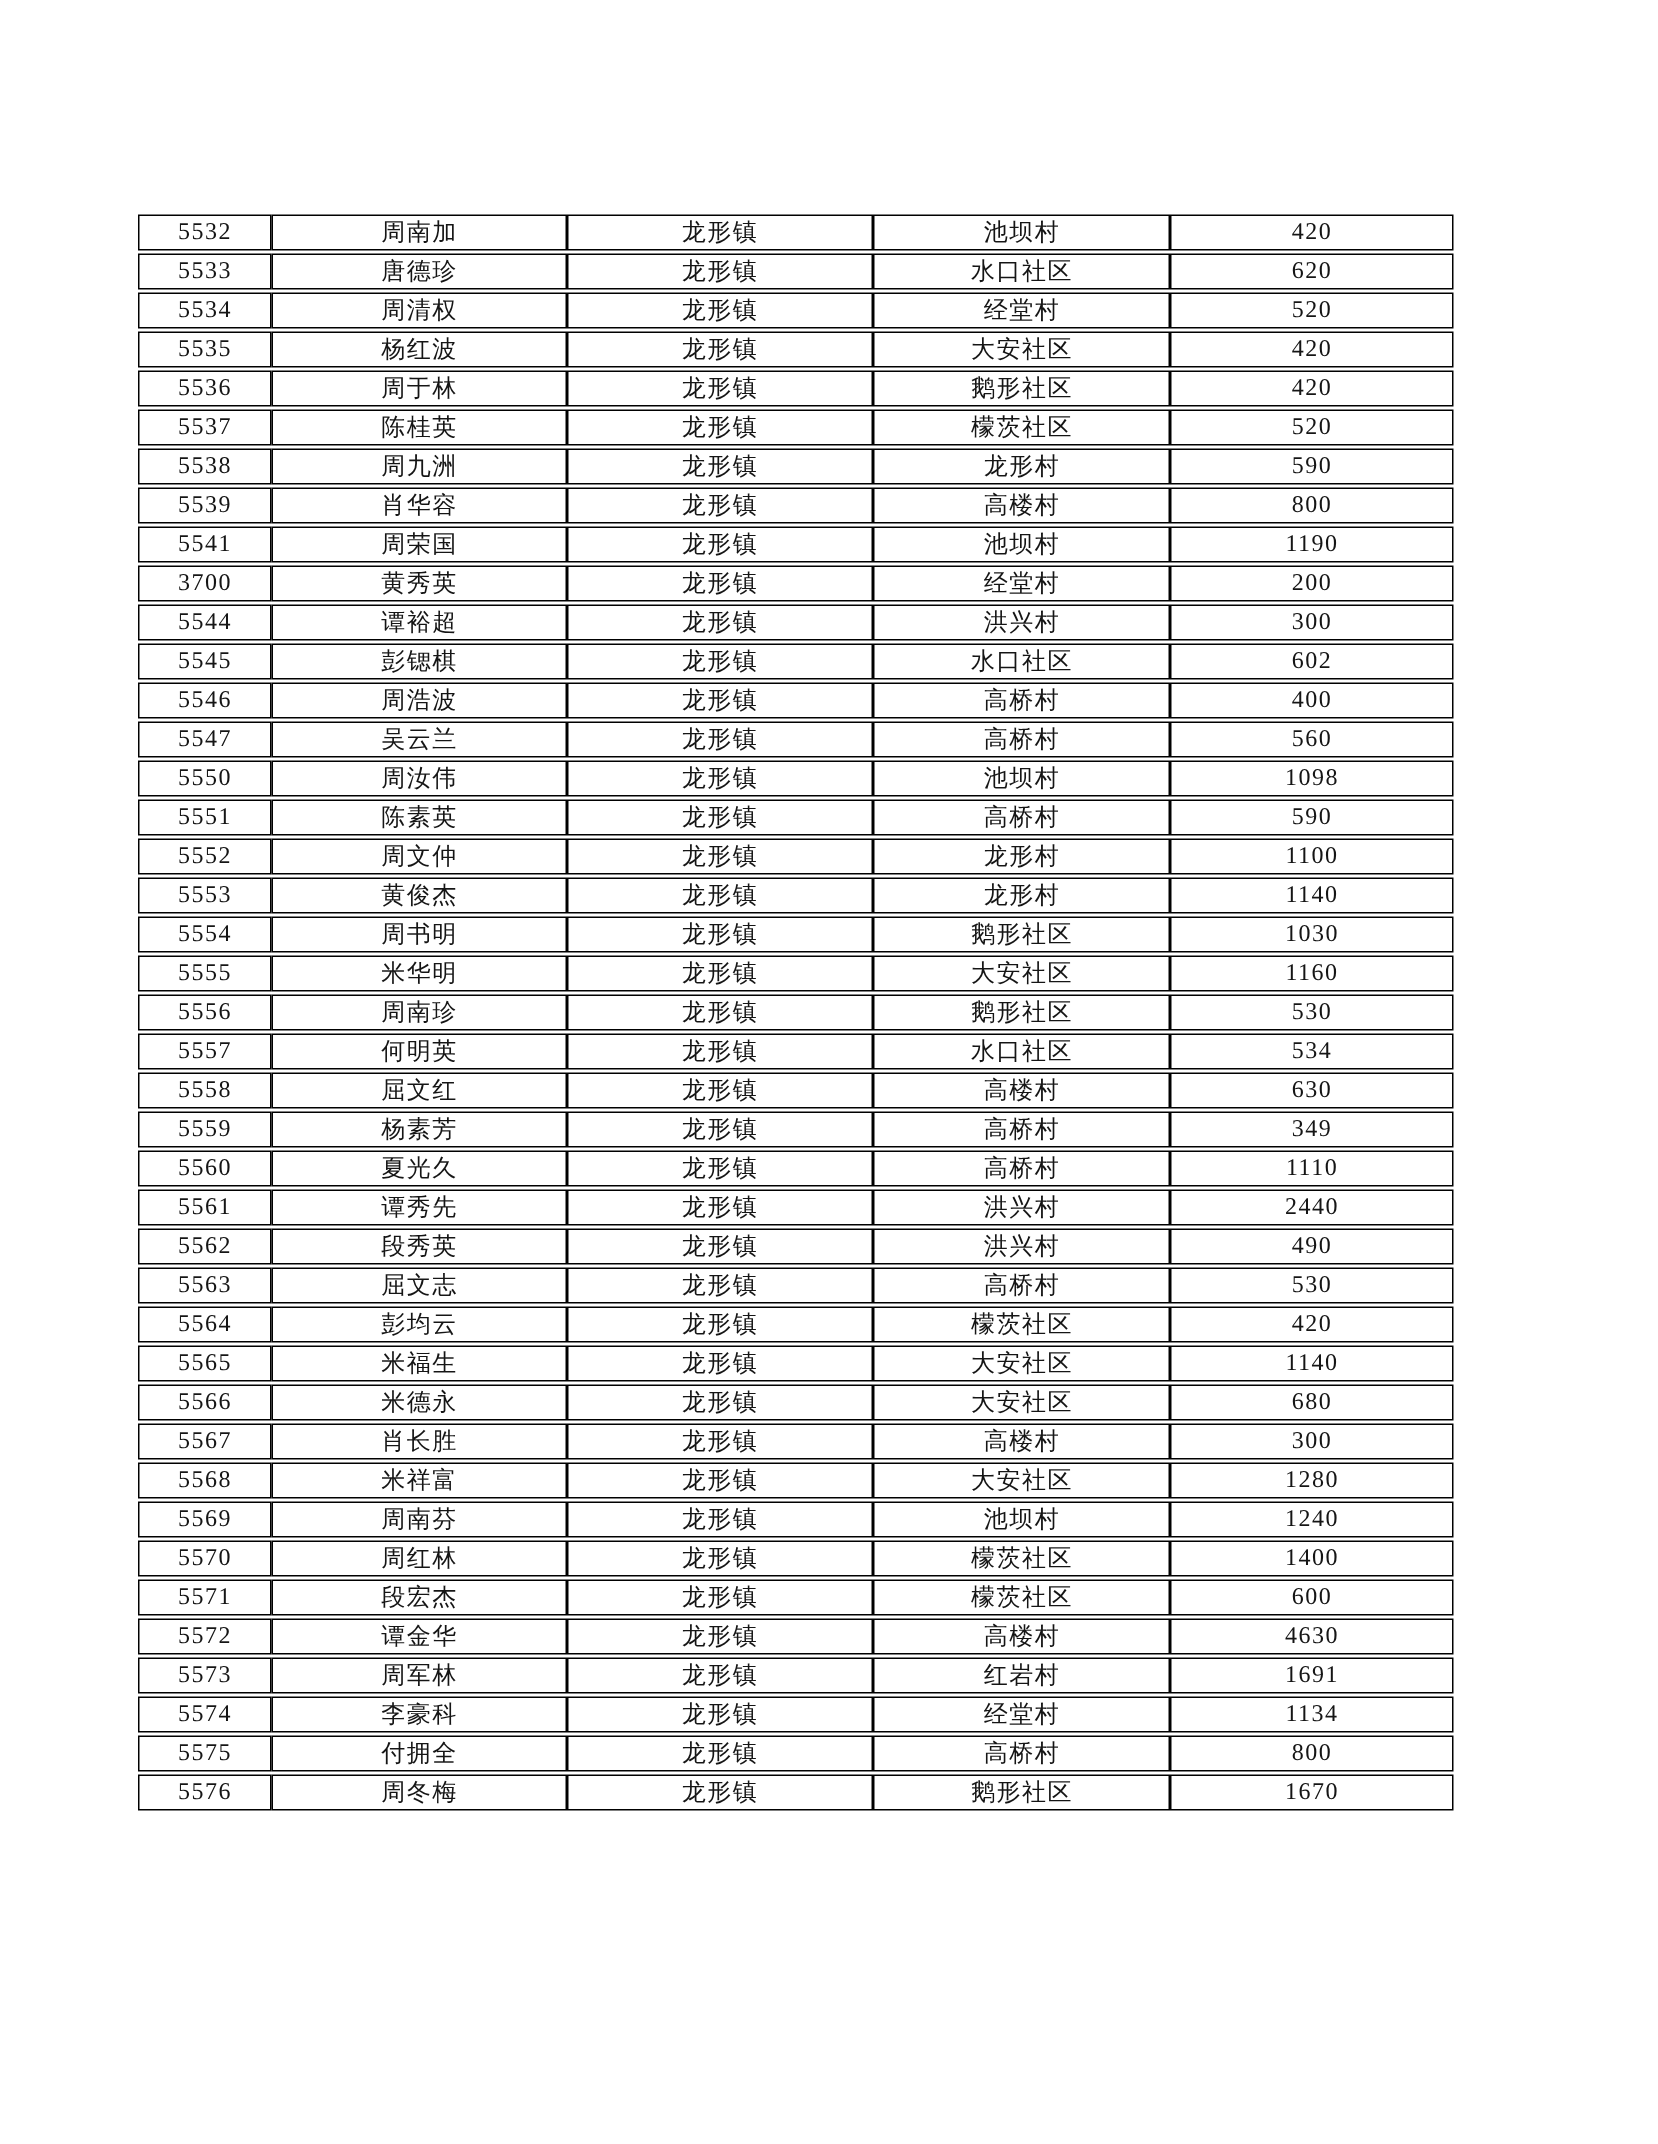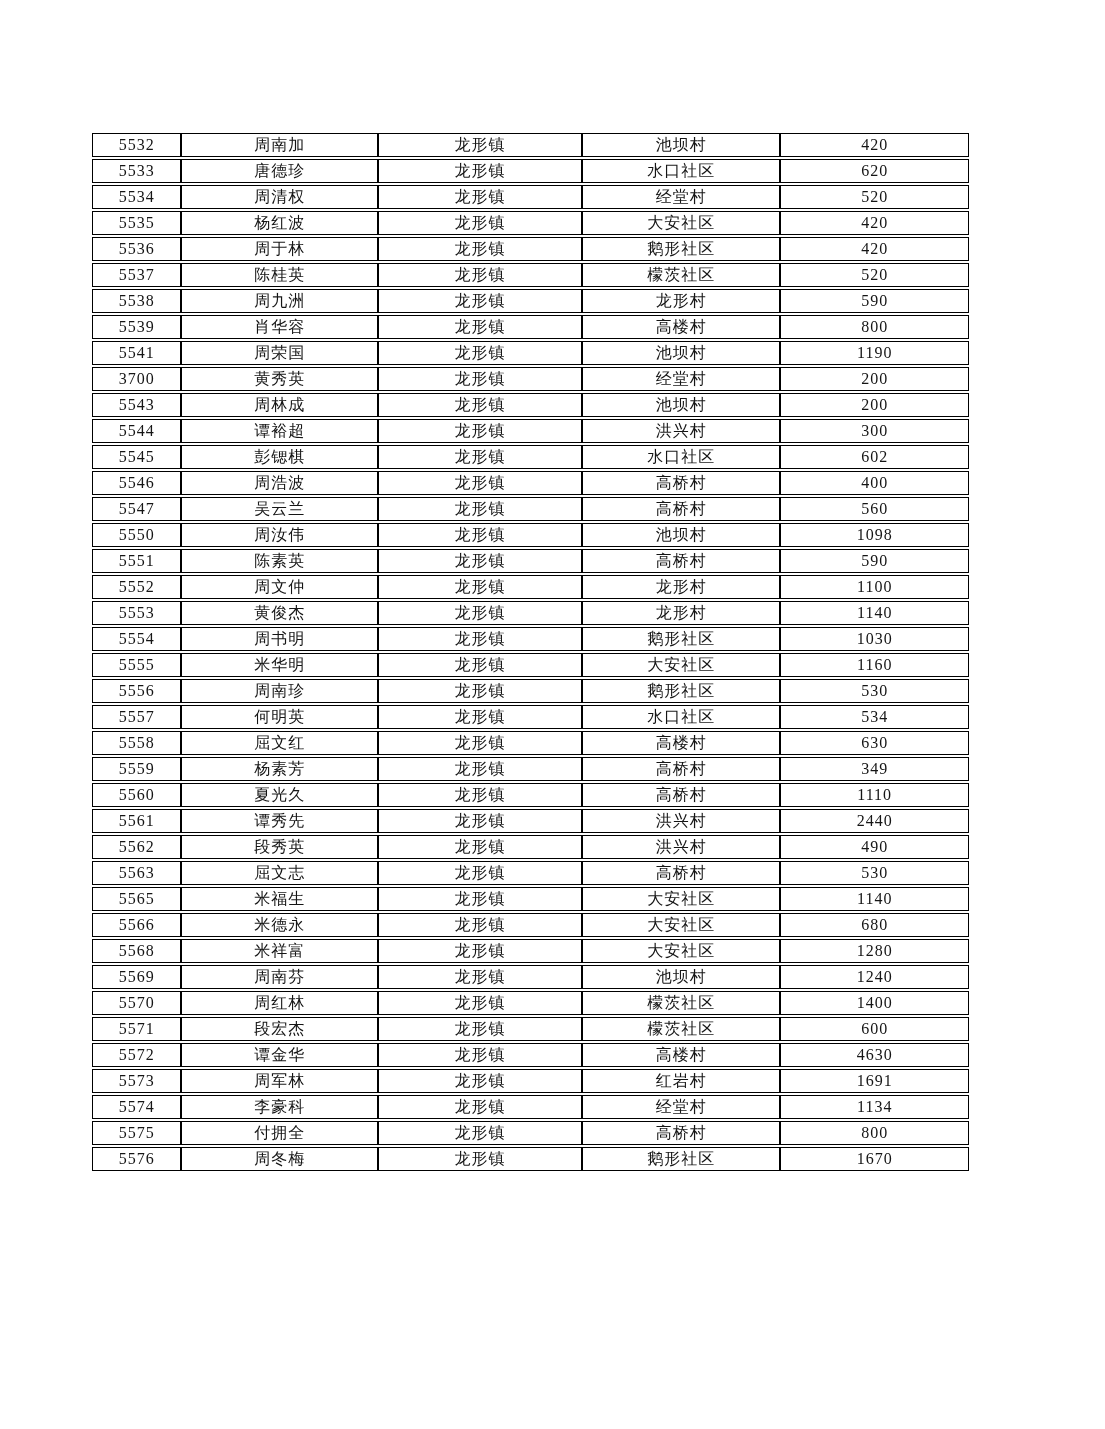--- a/index.html
+++ b/index.html
@@ -11,21 +11,21 @@
     position: relative;
     width: 1105px;
     height: 1429px;
     background: #ffffff;
     overflow: hidden;
     font-family: "Liberation Serif", "DejaVu Serif", serif;
   }
   table.records {
     position: absolute;
     left: 92px;
-    top: 131px;
+    top: 141px;
     width: 877px;
     table-layout: fixed;
     border-collapse: separate;
     border-spacing: 0 2px; 
     font-size: 16px;
     color: #151515;
   }
   table.records td {
     border: 1px solid #000000;
     height: 22px;
@@ -119,27 +119,20 @@
           <td>1190</td>
         </tr>
         <tr>
           <td>3700</td>
           <td>黄秀英</td>
           <td>龙形镇</td>
           <td>经堂村</td>
           <td>200</td>
         </tr>
         <tr>
-          <td>5543</td>
-          <td>周林成</td>
-          <td>龙形镇</td>
-          <td>池坝村</td>
-          <td>200</td>
-        </tr>
-        <tr>
           <td>5544</td>
           <td>谭裕超</td>
           <td>龙形镇</td>
           <td>洪兴村</td>
           <td>300</td>
         </tr>
         <tr>
           <td>5545</td>
           <td>彭锶棋</td>
           <td>龙形镇</td>
@@ -252,32 +245,46 @@
           <td>490</td>
         </tr>
         <tr>
           <td>5563</td>
           <td>屈文志</td>
           <td>龙形镇</td>
           <td>高桥村</td>
           <td>530</td>
         </tr>
         <tr>
+          <td>5564</td>
+          <td>彭均云</td>
+          <td>龙形镇</td>
+          <td>檬茨社区</td>
+          <td>420</td>
+        </tr>
+        <tr>
           <td>5565</td>
           <td>米福生</td>
           <td>龙形镇</td>
           <td>大安社区</td>
           <td>1140</td>
         </tr>
         <tr>
           <td>5566</td>
           <td>米德永</td>
           <td>龙形镇</td>
           <td>大安社区</td>
           <td>680</td>
+        </tr>
+        <tr>
+          <td>5567</td>
+          <td>肖长胜</td>
+          <td>龙形镇</td>
+          <td>高楼村</td>
+          <td>300</td>
         </tr>
         <tr>
           <td>5568</td>
           <td>米祥富</td>
           <td>龙形镇</td>
           <td>大安社区</td>
           <td>1280</td>
         </tr>
         <tr>
           <td>5569</td>

